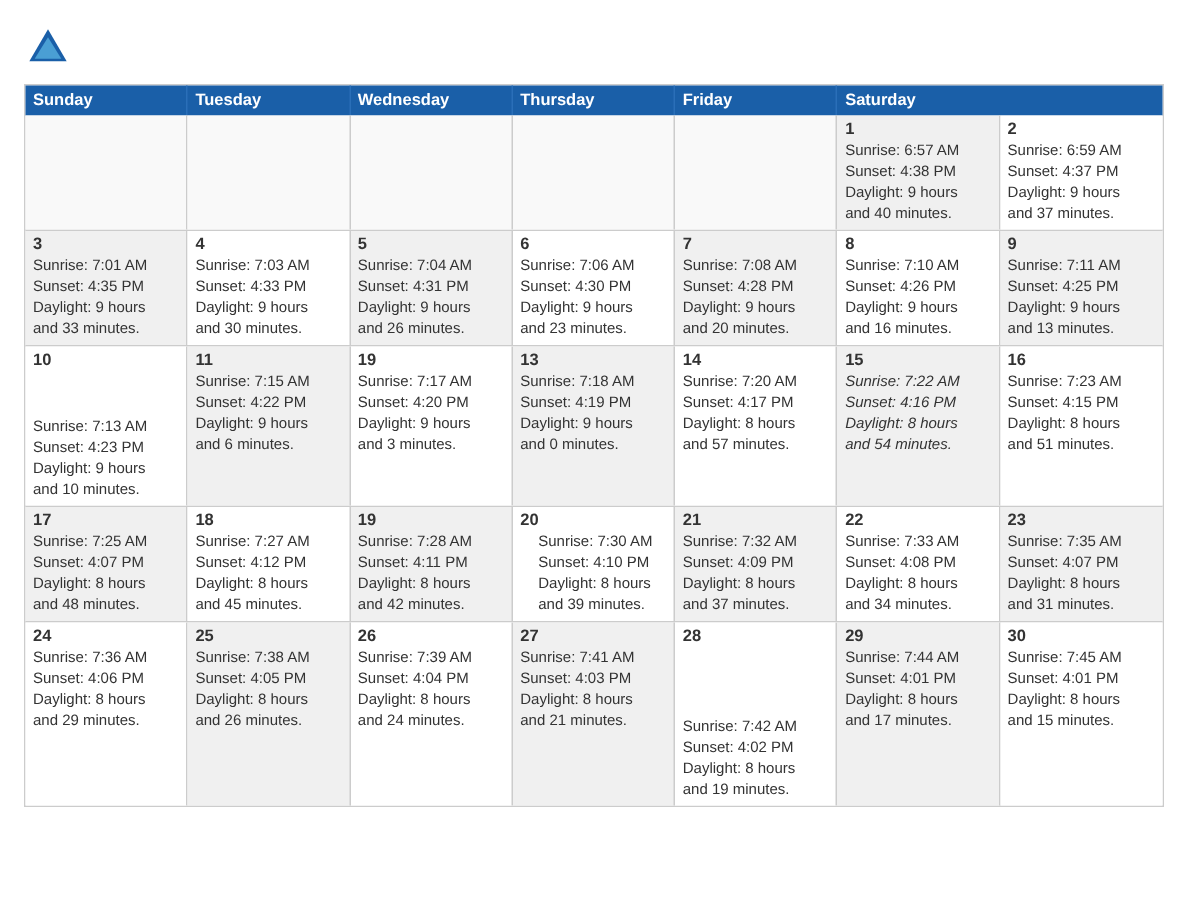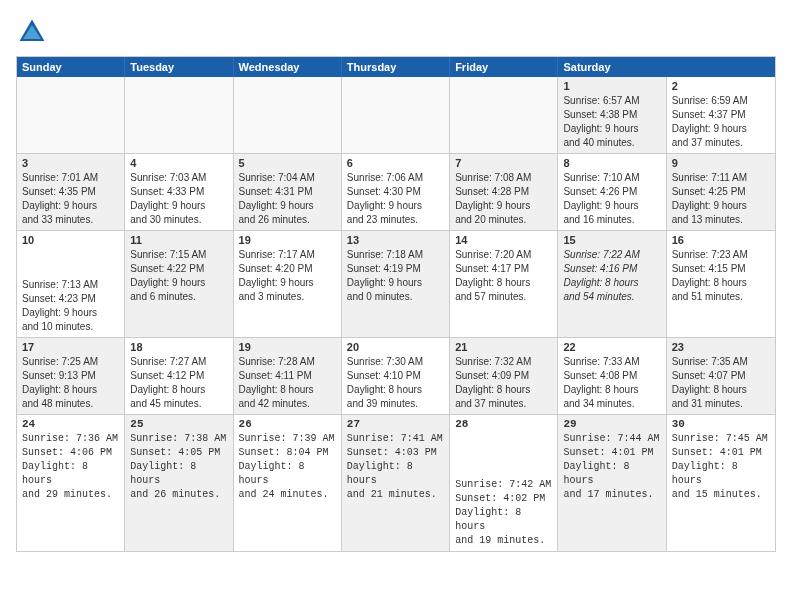--- a/index.html
+++ b/index.html
@@ -68,21 +68,21 @@
       display: flex;
       flex-direction: column;
       flex: 1;
     }
     .cal-row {
       display: grid;
       grid-template-columns: repeat(7, 1fr);
       flex: 1;
       border-bottom: 1px solid #ccc;
     }
-    .cal-row:last-child { border-bottom: none; font-family: Liberation Mono, monospace; }
+    .cal-row:last-child { border-bottom: none; }
     .cal-cell {
       border-right: 1px solid #ccc;
       padding: 3px 5px;
       font-size: 9px;
       color: #333;
       vertical-align: top;
       background: #fff;
       min-height: 0;
     }
     .cal-cell:last-child { border-right: none; }
@@ -251,41 +251,41 @@
             <div class="day-info" style="white-space: pre-line;">Sunrise: 7:23 AM
 Sunset: 4:15 PM
 Daylight: 8 hours
 and 51 minutes.</div>
           </div>
         </div>
         <div class="cal-row">
           <div class="cal-cell shaded">
             <span class="day-num">17</span>
             <div class="day-info" style="white-space: pre-line;">Sunrise: 7:25 AM
-Sunset: 9:13 PM
+Sunset: 4:07 PM
 Daylight: 8 hours
 and 48 minutes.</div>
           </div>
           <div class="cal-cell">
             <span class="day-num">18</span>
             <div class="day-info" style="white-space: pre-line;">Sunrise: 7:27 AM
 Sunset: 4:12 PM
 Daylight: 8 hours
 and 45 minutes.</div>
           </div>
           <div class="cal-cell shaded">
             <span class="day-num">19</span>
             <div class="day-info" style="white-space: pre-line;">Sunrise: 7:28 AM
 Sunset: 4:11 PM
 Daylight: 8 hours
 and 42 minutes.</div>
           </div>
           <div class="cal-cell">
             <span class="day-num">20</span>
-            <div class="day-info" style="white-space: pre-line;">Sunrise: 7:30 AM
+            <div class="day-info" style="white-space: pre-line; margin-left: 12px;">Sunrise: 7:30 AM
 Sunset: 4:10 PM
 Daylight: 8 hours
 and 39 minutes.</div>
           </div>
           <div class="cal-cell shaded">
             <span class="day-num">21</span>
             <div class="day-info" style="white-space: pre-line;">Sunrise: 7:32 AM
 Sunset: 4:09 PM
 Daylight: 8 hours
 and 37 minutes.</div>
@@ -316,21 +316,21 @@
           <div class="cal-cell shaded">
             <span class="day-num">25</span>
             <div class="day-info" style="white-space: pre-line;">Sunrise: 7:38 AM
 Sunset: 4:05 PM
 Daylight: 8 hours
 and 26 minutes.</div>
           </div>
           <div class="cal-cell">
             <span class="day-num">26</span>
             <div class="day-info" style="white-space: pre-line;">Sunrise: 7:39 AM
-Sunset: 8:04 PM
+Sunset: 4:04 PM
 Daylight: 8 hours
 and 24 minutes.</div>
           </div>
           <div class="cal-cell shaded">
             <span class="day-num">27</span>
             <div class="day-info" style="white-space: pre-line;">Sunrise: 7:41 AM
 Sunset: 4:03 PM
 Daylight: 8 hours
 and 21 minutes.</div>
           </div>

